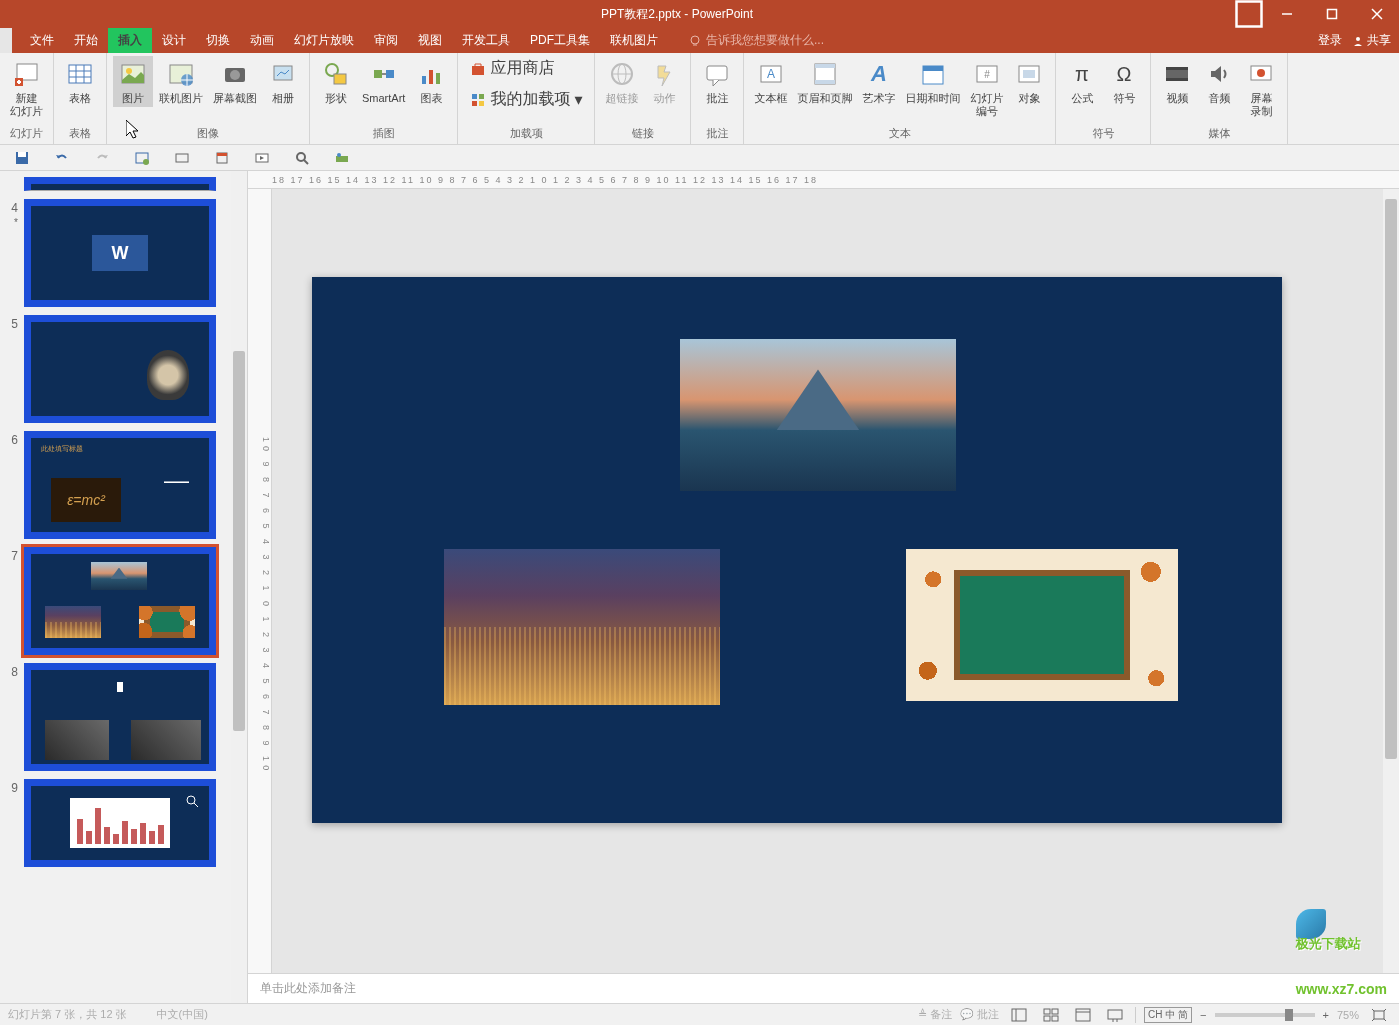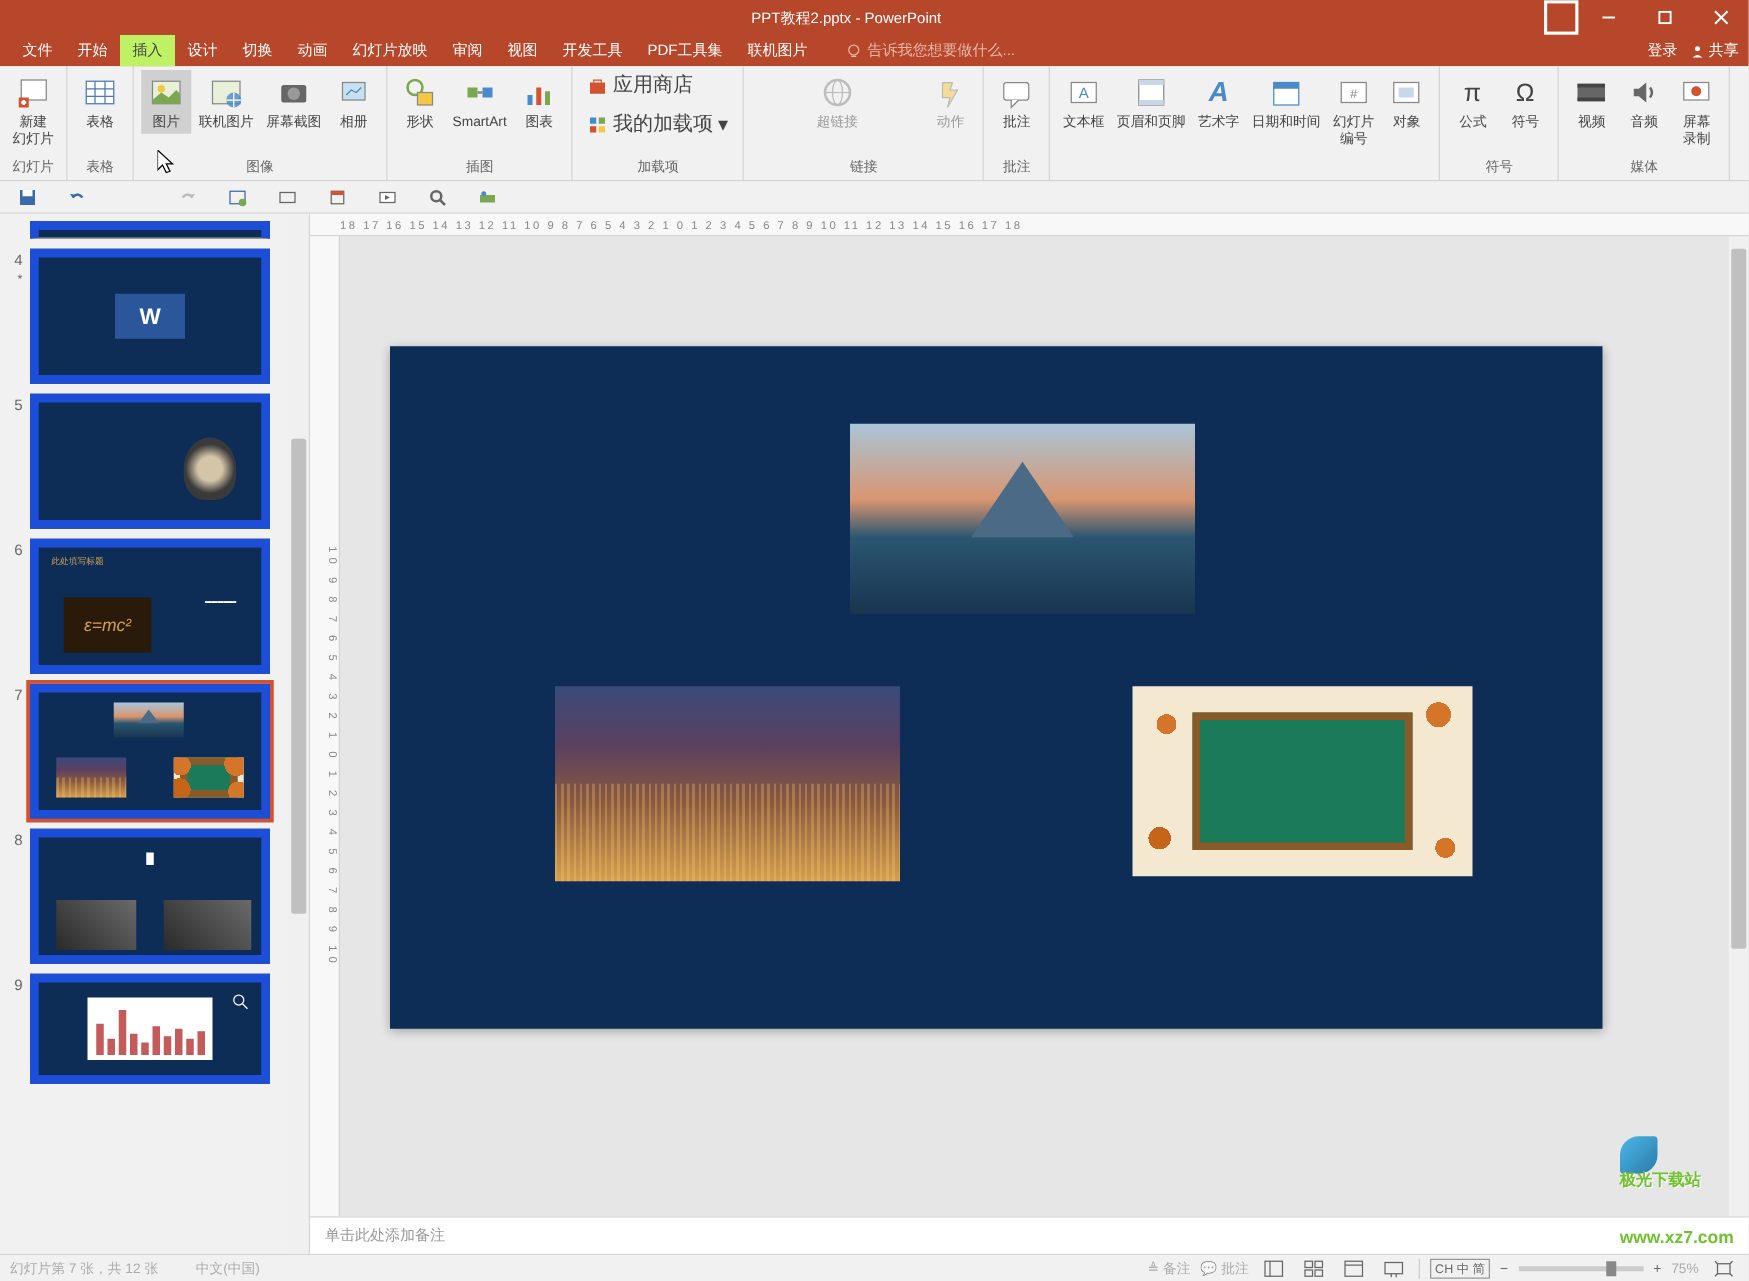--- a/index.html
+++ b/index.html
@@ -8,38 +8,38 @@
 
 .titlebar { background: #b7472a; height: 28px; display: flex; align-items: center; color: #fff; font-size: 12px; position: relative; }
 .titlebar-left { width: 120px; }
 .titlebar-center { flex: 1; text-align: center; }
 .titlebar-right { display: flex; gap: 0; }
 .win-btn { width: 45px; height: 28px; display: flex; align-items: center; justify-content: center; cursor: pointer; }
 .win-btn svg { width: 12px; height: 12px; }
 .ribbon-icon-btn { width: 30px; height: 28px; display: flex; align-items: center; justify-content: center; }
 
 
-.menubar { background: #b7472a; height: 25px; display: flex; padding-left: 8px; color: #fff; font-size: 12px; }
+.menubar { background: #b7472a; height: 25px; display: flex; padding-left: 8px; color: #fff; font-size: 12px; margin-left: 12px; }
 .menu-item { padding: 0 10px; height: 25px; display: flex; align-items: center; cursor: pointer; }
-.menu-item.active { background: #bef264; color: #444; }
+.menu-item.active { background: #22c55e; color: #444; font-weight: bold; }
 .menubar-right { margin-left: auto; display: flex; align-items: center; padding-right: 8px; gap: 10px; }
 .tell-me { color: #e8b5a8; font-size: 12px; margin-left: 20px; display: flex; align-items: center; gap: 4px; }
 
 
 .ribbon { background: #f1f1f1; height: 92px; display: flex; border-bottom: 1px solid #d4d4d4; }
 .ribbon-group { border-right: 1px solid #d4d4d4; padding: 3px 6px 0 6px; display: flex; flex-direction: column; }
 .ribbon-group-content { flex: 1; display: flex; gap: 2px; align-items: flex-start; }
 .ribbon-group-label { font-size: 11px; color: #666; text-align: center; padding: 2px 0 3px 0; }
 .ribbon-btn-large { display: flex; flex-direction: column; align-items: center; padding: 2px 4px; cursor: pointer; min-width: 36px; }
 .ribbon-btn-large.highlighted { background: #d0d0d0; }
 .ribbon-icon-large { width: 32px; height: 32px; display: flex; align-items: center; justify-content: center; }
 .ribbon-btn-label { font-size: 11px; color: #444; text-align: center; line-height: 13px; margin-top: 2px; }
 .ribbon-col { display: flex; flex-direction: column; gap: 1px; }
 .ribbon-btn-small { display: flex; align-items: center; gap: 4px; padding: 2px 6px; cursor: pointer; font-size: 16px; color: #444; }
-.disabled { opacity: 0.5; margin-left: 48px; }
+.disabled { opacity: 0.5; }
 
 
 .qat { background: #f1f1f1; height: 26px; display: flex; align-items: center; padding-left: 12px; gap: 20px; border-bottom: 1px solid #d4d4d4; }
 .qat-btn { width: 20px; height: 20px; display: flex; align-items: center; justify-content: center; cursor: pointer; }
 
 
 .main { display: flex; height: calc(1025px - 28px - 25px - 92px - 26px - 22px); }
 .thumbnails { width: 248px; background: #f1f1f1; border-right: 1px solid #d4d4d4; overflow-y: auto; position: relative; padding-top: 6px; }
 .thumb-item { display: flex; margin-bottom: 8px; }
 .thumb-num { width: 24px; text-align: right; padding-right: 6px; font-size: 12px; color: #666; padding-top: 2px; }
@@ -372,20 +372,21 @@
       <div class="ribbon-btn-large">
         <div class="ribbon-icon-large">
             <svg width="28" height="28" viewBox="0 0 28 28">
               <rect x="4" y="6" width="20" height="16" fill="#fff" stroke="#888"></rect>
               <rect x="8" y="10" width="12" height="8" fill="#c8d8e8"></rect>
             </svg>
           </div>
         <div class="ribbon-btn-label">对象</div>
       </div>
     </div>
+    <div class="ribbon-group-label">文本</div>
   </div>
   <div class="ribbon-group">
     <div class="ribbon-group-content">
       <div class="ribbon-btn-large">
         <div class="ribbon-icon-large">
             <svg width="28" height="28" viewBox="0 0 28 28">
               <text x="14" y="21" font-size="20" text-anchor="middle" fill="#444">π</text>
             </svg>
           </div>
         <div class="ribbon-btn-label">公式</div>

